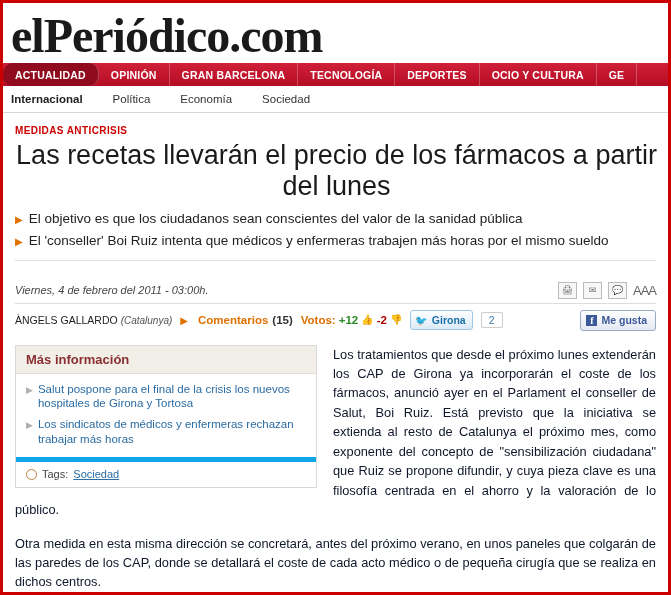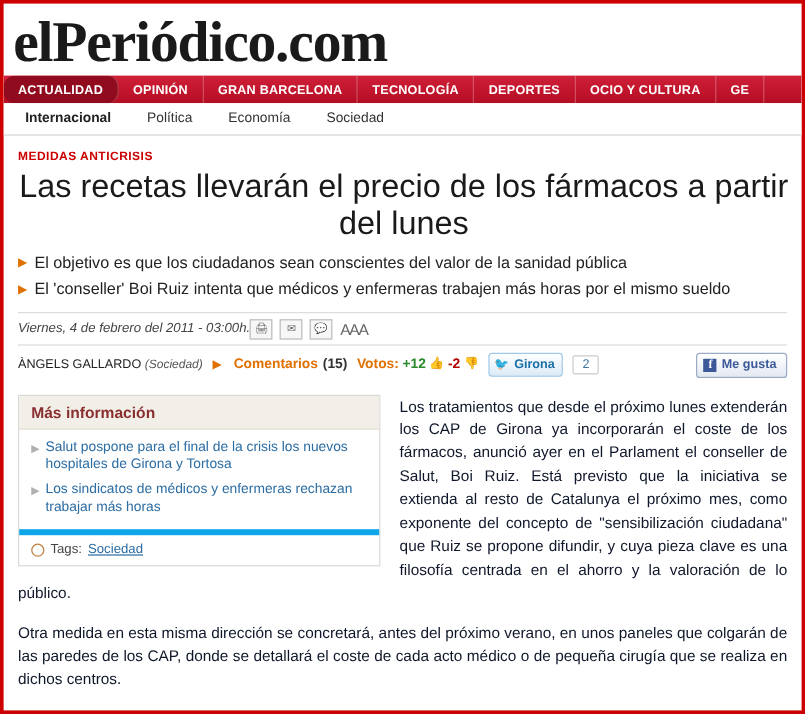--- a/index.html
+++ b/index.html
@@ -64,21 +64,21 @@
     background: #8f0b1d;
     border-radius: 10px;
   }
 
   
   .subnav {
     height: 26px;
     border-bottom: 1px solid #d5d5d5;
     display: flex;
     align-items: center;
-    padding-left: 18px;
+    padding-left: 8px;
     background: #ffffff;
   }
   .subnav .sub-item {
     font-size: 11.5px;
     color: #333333;
     margin-right: 30px;
     cursor: pointer;
   }
   .subnav .sub-item.active {
     font-weight: bold;
@@ -122,21 +122,23 @@
     margin-top: 4px;
     flex: none;
   }
   .byline-rule {
     border-top: 1px solid #dddddd;
     margin: 4px 2px 0 2px;
   }
   .dateline-row {
     display: flex;
     align-items: center;
+    justify-content: space-between;
     padding: 5px 2px 4px 2px;
+    margin-top: 16px;
   }
   .dateline {
     font-size: 11px;
     font-style: italic;
     color: #444444;
   }
   .tools {
     display: flex;
     align-items: center;
     gap: 6px;
@@ -404,21 +406,21 @@
         <div class="tool-box">💬</div>
         <div class="aaa">AAA</div>
       </div>
     </div>
 
     <div class="meta-rule"></div>
 
     <div class="meta-row">
       <span class="author">
         <span>ÀNGELS GALLARDO</span>
-        <span class="place">(Sociedad)</span>
+        <span class="place">(Catalunya)</span>
       </span>
 
       <span class="comments">
         <span class="bullet-play" style="margin-top:1px;">▶</span>
         <span class="label">Comentarios</span>
         <span class="count">(15)</span>
       </span>
 
       <span class="votes">
         <span class="vlabel">Votos:</span>

